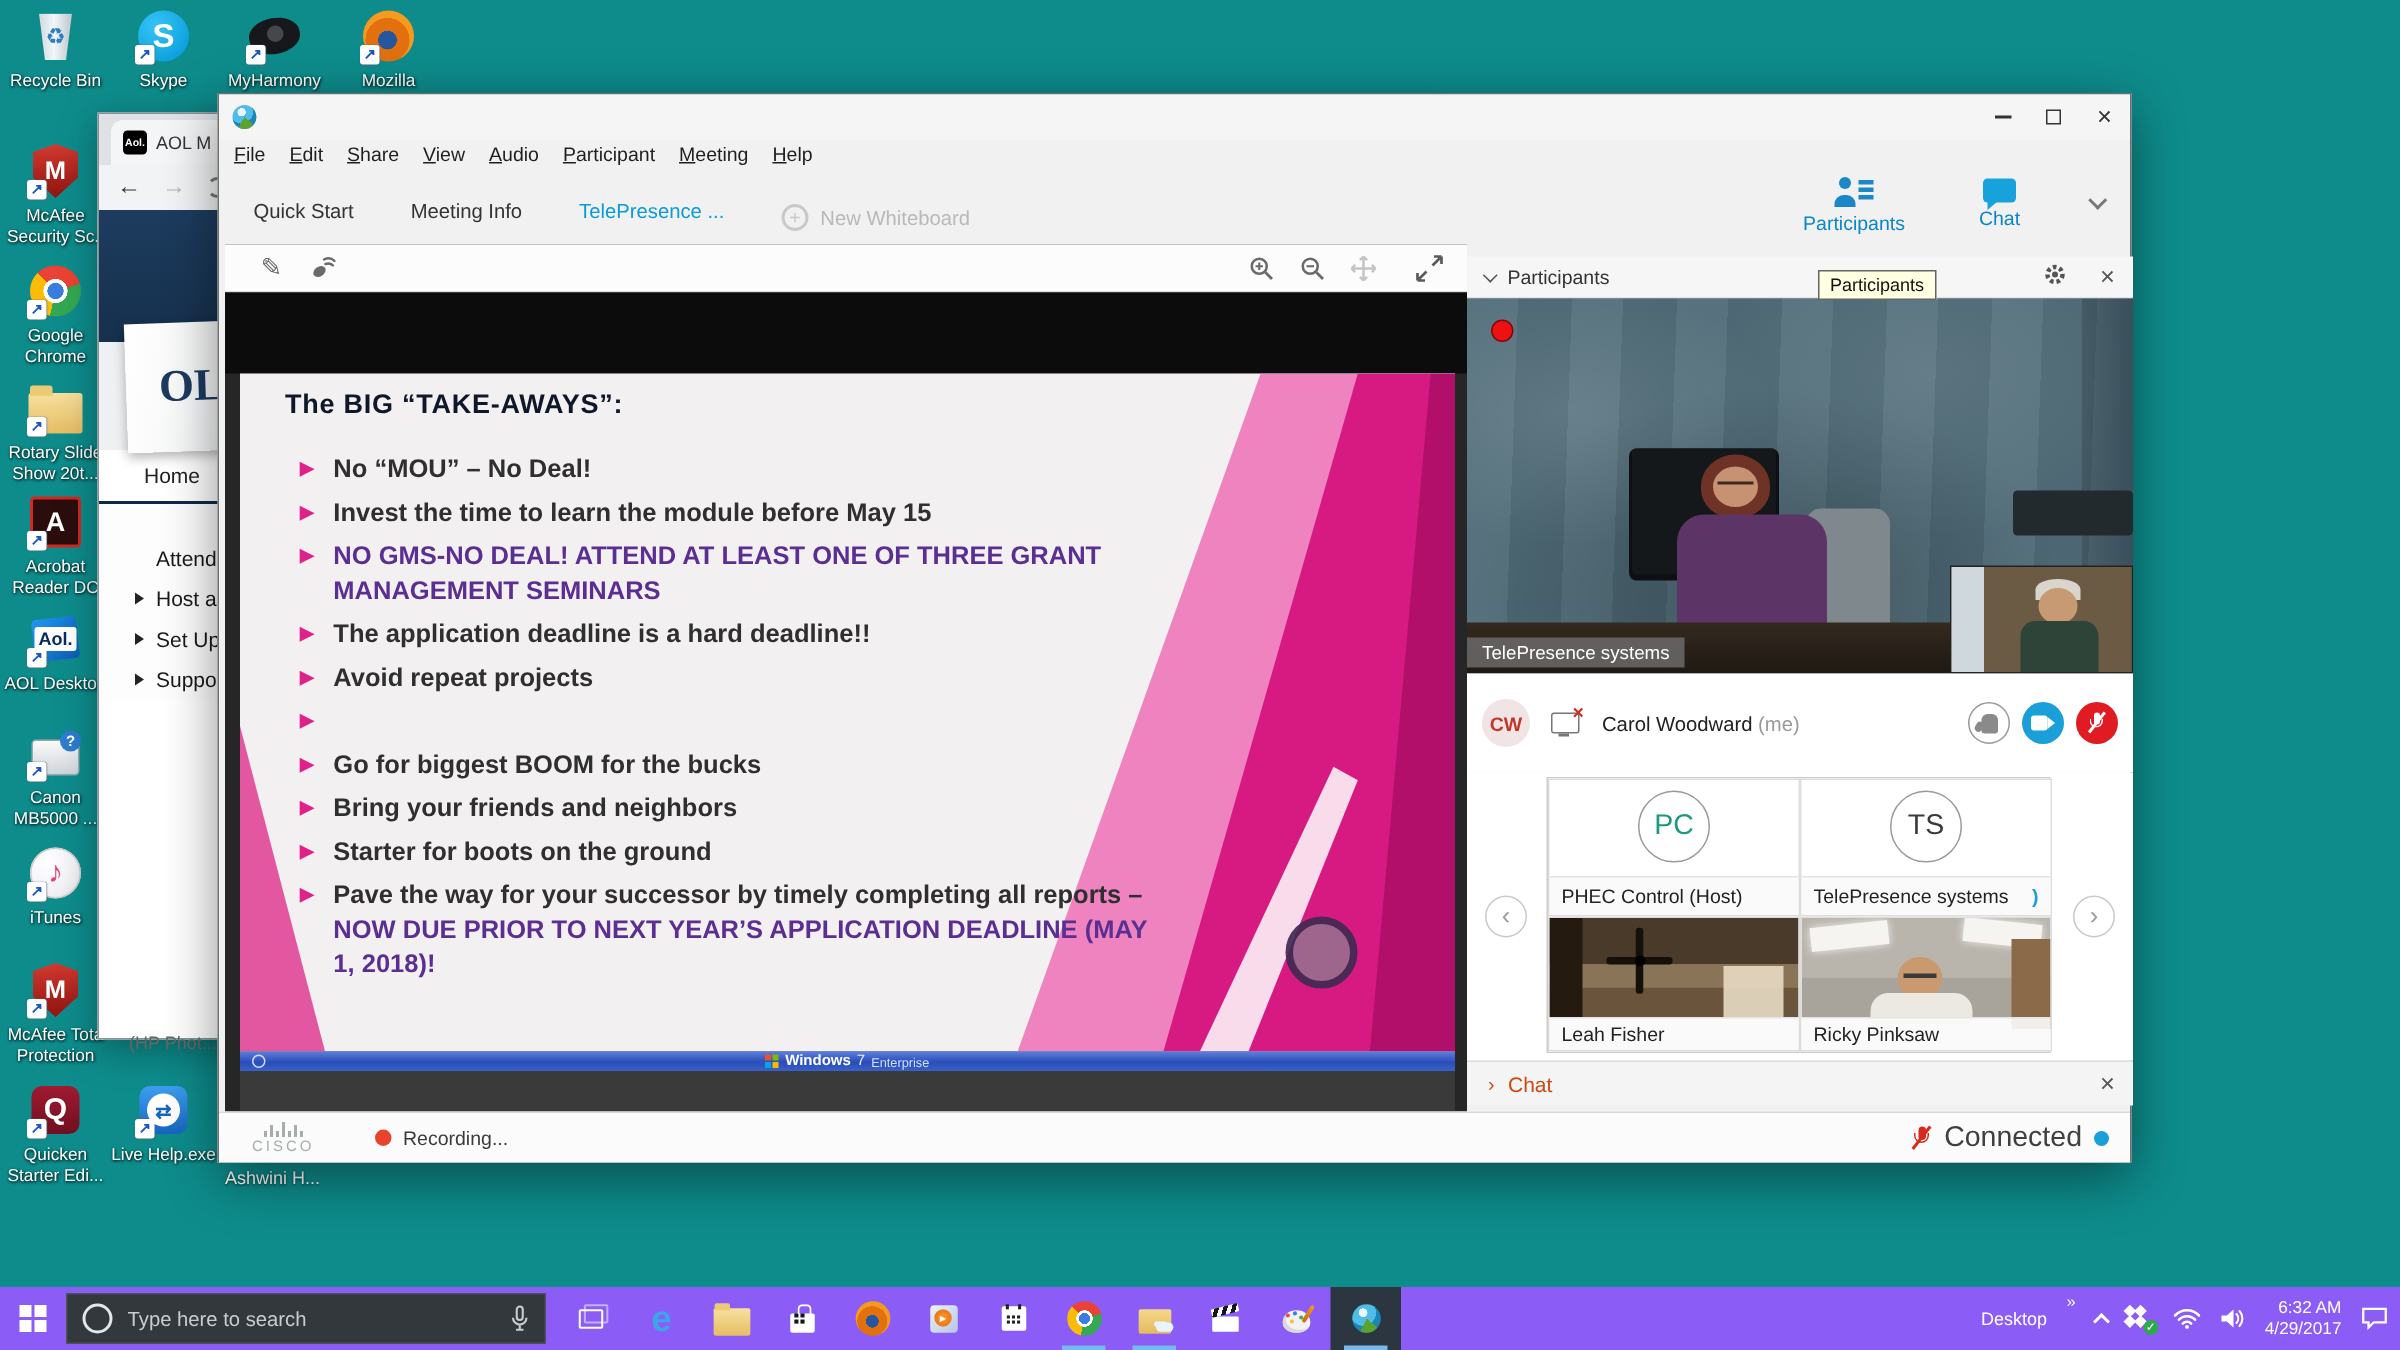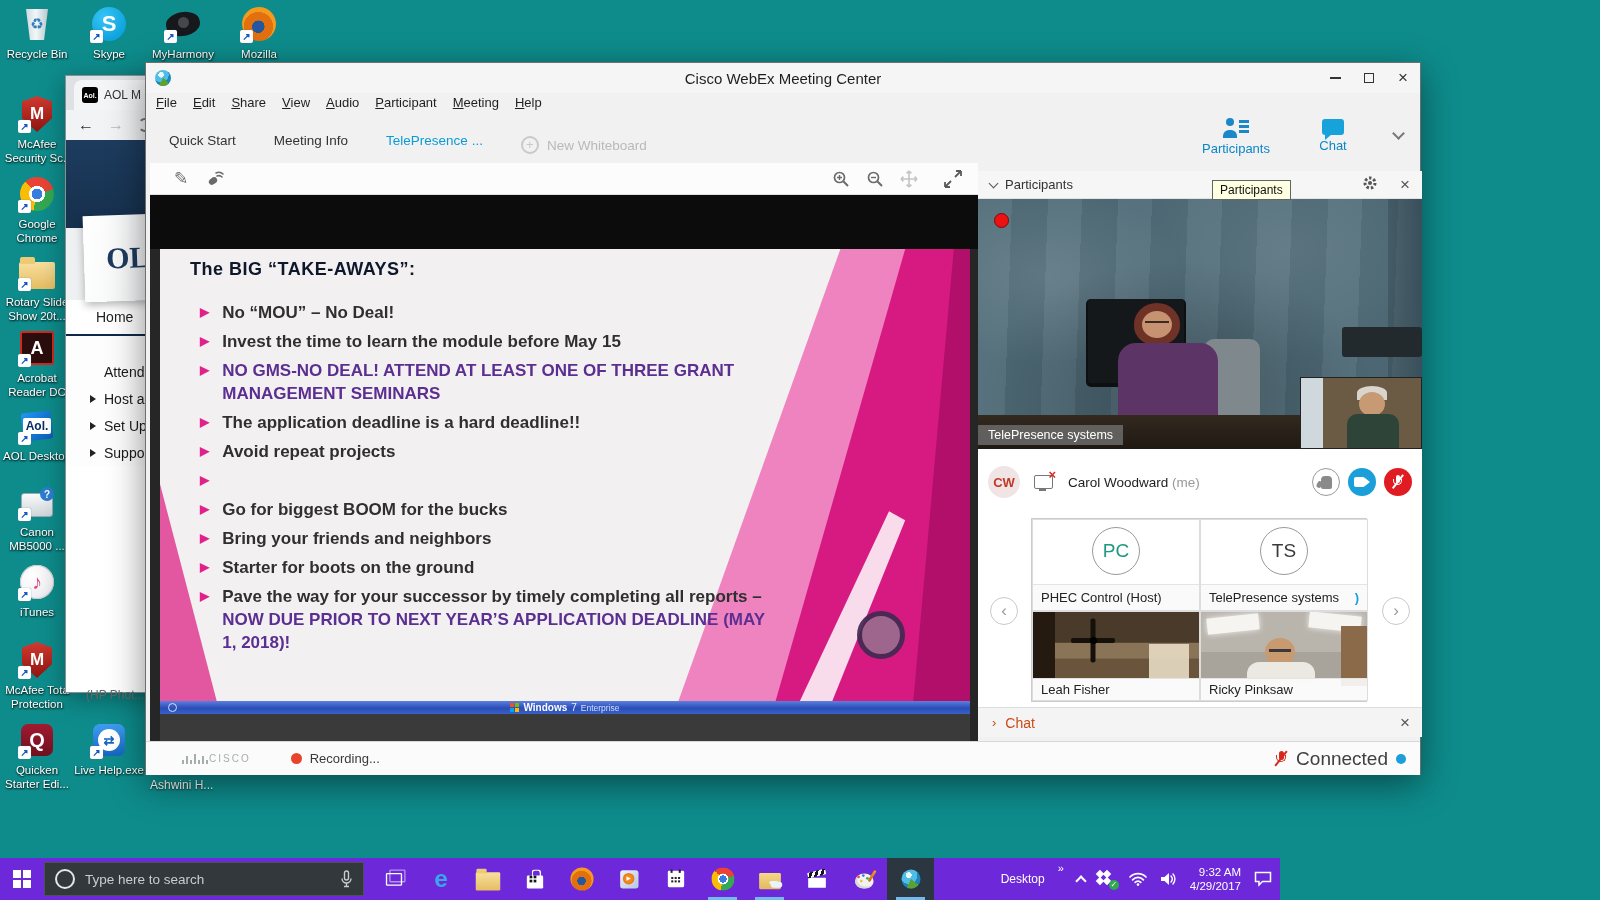--- a/index.html
+++ b/index.html
@@ -107,21 +107,21 @@
   .win7bar{position:absolute;left:10px;top:506px;width:810px;height:13px;background:linear-gradient(180deg,#5d7fdd,#2a4db8 55%,#3a61c8);display:flex;align-items:center;justify-content:center;gap:4px}
   .w7flag{width:9px;height:9px;background:linear-gradient(#f25022,#f25022) 0 0/4px 4px no-repeat,linear-gradient(#7fba00,#7fba00) 5px 0/4px 4px no-repeat,linear-gradient(#00a4ef,#00a4ef) 0 5px/4px 4px no-repeat,linear-gradient(#ffb900,#ffb900) 5px 5px/4px 4px no-repeat}
   .w7t{color:#fff;font-size:10px;font-weight:bold}
   .w7n{color:#e8eeff;font-size:10px}
   .w7e{color:#cfe0ff;font-size:8.5px}
   .w7ic{position:absolute;left:8px;width:9px;height:9px;border:1.5px solid #cfe0ff;border-radius:50%}
   .underbar{position:absolute;left:10px;top:519px;width:810px;bottom:0;background:#3a3a3a}
 
   
   .statusbar{position:absolute;left:0;right:0;top:678px;height:34px;background:#fbfbfb;border-top:1px solid #d8d8d8;display:flex;align-items:center}
-  .cisco{margin-left:36px;display:flex;flex-direction:row;align-items:center;gap:1px}
+  .cisco{margin-left:22px;display:flex;flex-direction:column;align-items:center;gap:1px}
   .cbars{display:flex;align-items:flex-end;gap:2px}
   .cbars i{width:2px;background:#a7adad;display:block}
   .cisco span{font-size:10px;letter-spacing:2px;color:#a7adad}
   .recdot{width:11px;height:11px;border-radius:50%;background:#e8442c;margin-left:40px}
   .rectext{font-size:13px;color:#3a3a3a;margin-left:8px}
   .connarea{position:absolute;right:14px;display:flex;align-items:center;gap:8px}
   .conntext{font-size:19px;color:#404040}
   .bluedot{width:10px;height:10px;border-radius:50%;background:#1b9fd9}
 
   
@@ -212,21 +212,21 @@
 
   .chatbar{position:absolute;left:832px;top:644px;width:444px;height:30px;background:#f4f4f4;border-top:1px solid #ddd;display:flex;align-items:center;font-size:14px}
   .chatbar .carrow{color:#cc4a14;margin:0 9px 0 14px;font-size:13px}
   .chatbar .ctitle{color:#cc4a14}
   .chatbar .cclose{position:absolute;right:12px;font-size:17px;color:#555;cursor:pointer}
 
   
   .stool svg{display:block}
 
   
-  #taskbar{position:absolute;left:0;bottom:0;width:1280px;height:42px;background:#6d28d9;z-index:10;display:flex;align-items:center}
+  #taskbar{position:absolute;left:0;bottom:0;width:1600px;height:42px;background:#8b5cf6;z-index:10;display:flex;align-items:center}
   .startbtn{width:44px;height:42px;display:flex;align-items:center;justify-content:center;cursor:pointer}
   .start-ic{width:18px;height:18px;background:linear-gradient(#fff,#fff) 0 0/8px 8px no-repeat,linear-gradient(#fff,#fff) 10px 0/8px 8px no-repeat,linear-gradient(#fff,#fff) 0 10px/8px 8px no-repeat,linear-gradient(#fff,#fff) 10px 10px/8px 8px no-repeat}
   .searchbox{width:320px;height:34px;background:#33383c;border:1px solid #4b5156;display:flex;align-items:center;gap:10px;padding:0 10px;cursor:text}
   .cortana{width:20px;height:20px;border-radius:50%;border:2.5px solid #e4e7e9;flex:0 0 auto}
   .searchtext{color:#c9ccd0;font-size:13.5px;flex:1 1 auto;white-space:nowrap}
   #tb-icons{display:flex;height:42px;margin-left:6px}
   .tslot{width:47px;height:42px;display:flex;align-items:center;justify-content:center;position:relative;cursor:pointer}
   .tslot.running::after{content:"";position:absolute;bottom:0;left:9px;right:9px;height:3px;background:#76b9ed}
   .tslot.active{background:#2b3640}
   .tb{transform:scale(.68)}
@@ -407,21 +407,20 @@
           <span class="tri"></span>
           <span>Suppor</span>
         </div>
       </div>
     <div class="b-partial">(HP Phot...</div>
   </div>
 
   <div id="webex">
     <div class="titlebar">
       <span class="wx-sphere"></span>
-      <span class="wtitle">Cisco WebEx Meeting Center</span>
       <div class="wcontrols">
         <div class="wc wc-min">
             <i></i>
           </div>
         <div class="wc wc-max">
             <i></i>
           </div>
         <div class="wc wc-close">×</div>
       </div>
     </div>
@@ -777,21 +776,21 @@
             <circle cx="9" cy="12.6" r="1.3" fill="#fff"></circle>
           </svg>
       </span>
       <span class="trayic">
         <svg width="17" height="14" viewBox="0 0 17 14">
             <path d="M1 5h3.5L9 1v12L4.5 9H1z" fill="#fff"></path>
             <path d="M11 4a4.5 4.5 0 0 1 0 6M13 2a7.5 7.5 0 0 1 0 10" stroke="#fff" stroke-width="1.4" fill="none" stroke-linecap="round"></path>
           </svg>
       </span>
       <span class="clock">
-        <span>9:32 AM</span>
+        <span>6:32 AM</span>
         <span>4/29/2017</span>
       </span>
       <span class="trayic">
         <svg width="18" height="16" viewBox="0 0 18 16">
             <path d="M1.5 1.5h15v9h-8l-3.5 3.5v-3.5h-3.5z" fill="none" stroke="#fff" stroke-width="1.5"></path>
           </svg>
       </span>
     </div>
   </div>
 </div>

